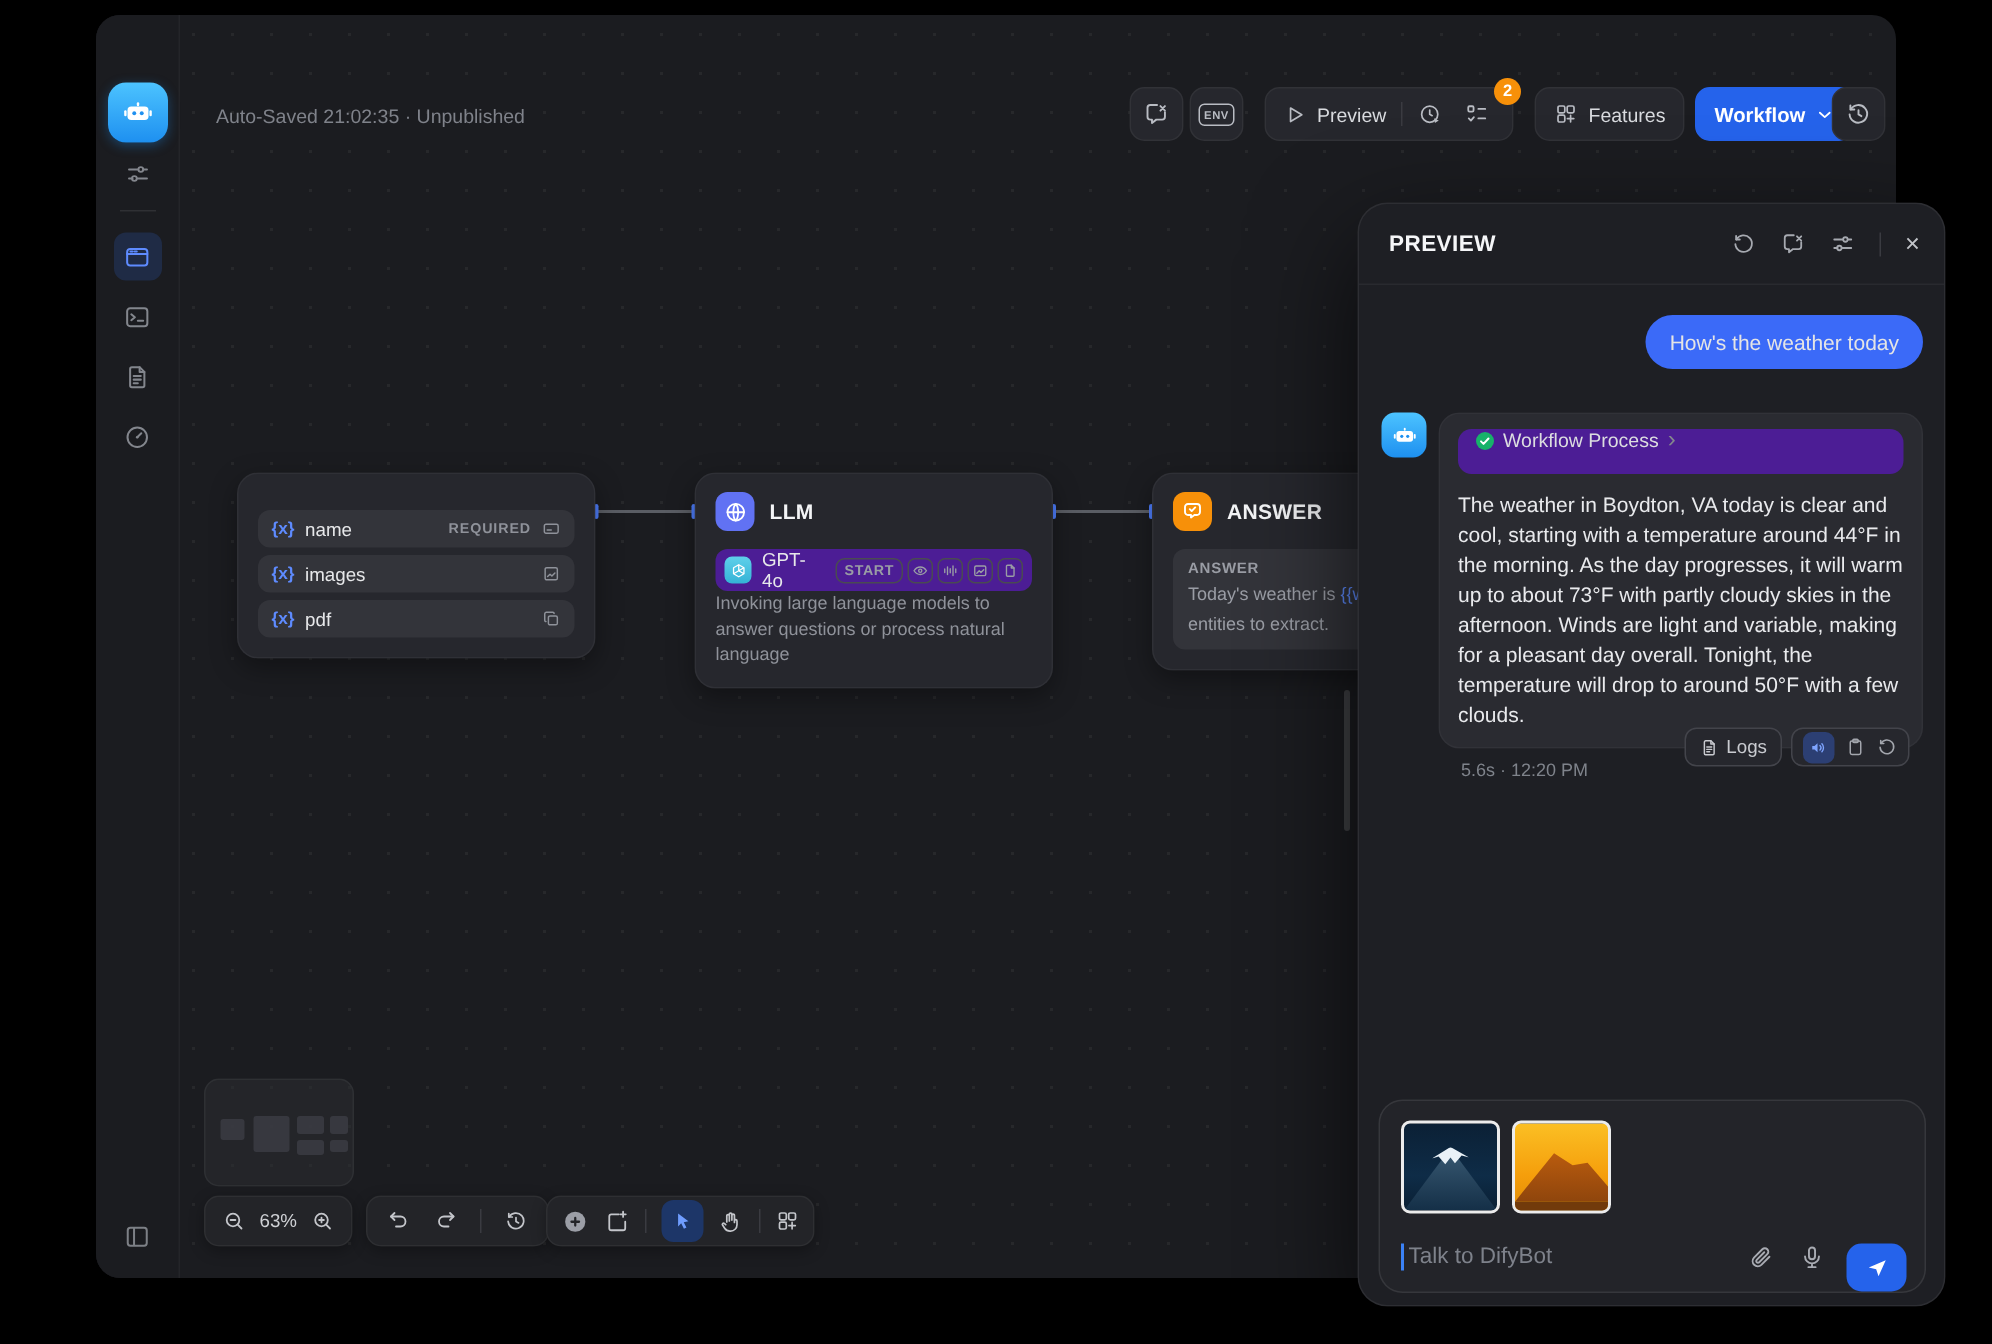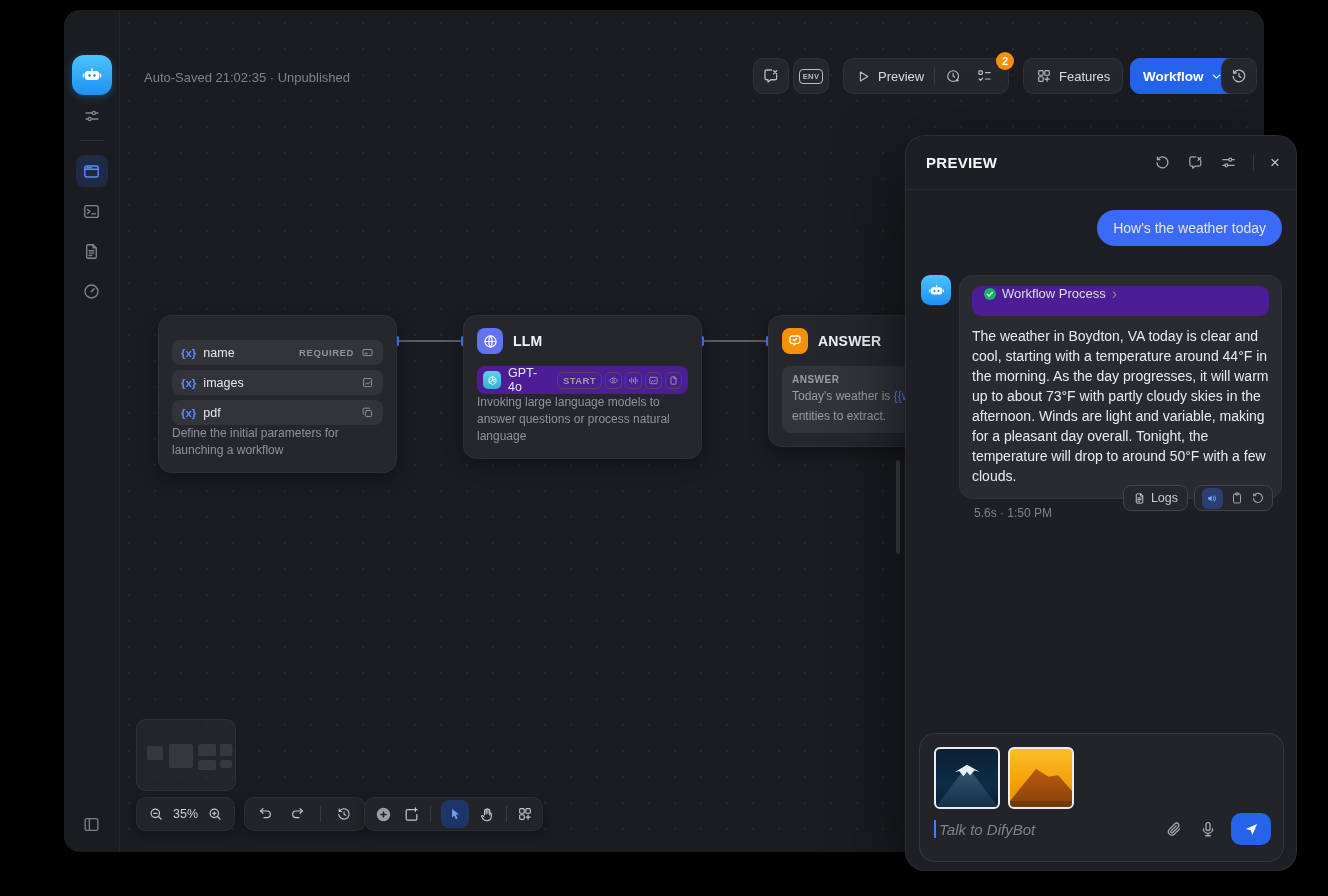--- a/index.html
+++ b/index.html
@@ -129,21 +129,21 @@
   .thumb1 { background:linear-gradient(180deg,#0b2035 0%,#0e2c47 60%,#0a1f33 100%); }
   .thumb1::before { content:""; position:absolute; left:0; right:0; bottom:0; height:72%;
     background:linear-gradient(180deg,#3a5b74,#142f47); clip-path:polygon(50% 0,100% 100%,0 100%); }
   .thumb1::after { content:""; position:absolute; left:30%; top:27%; width:40%; height:22%; background:#e9f1f7;
     clip-path:polygon(50% 0,100% 55%,80% 45%,62% 85%,50% 55%,36% 90%,18% 50%,0 60%); }
   .thumb2 { background:linear-gradient(180deg,#fbbf24 0%,#f59e0b 60%,#e08c07 100%); }
   .thumb2::before { content:""; position:absolute; left:0; right:0; bottom:10%; height:68%;
     background:linear-gradient(180deg,#c2600f,#8f450c);
     clip-path:polygon(0 100%,10% 80%,42% 18%,62% 38%,78% 34%,100% 74%,100% 100%); }
   .thumb2::after { content:""; position:absolute; left:0; right:0; bottom:0; height:11%; background:#713a0b; }
-  .input-row { position:absolute; left:14px; right:12px; bottom:16px; display:flex; align-items:center;font-style:italic; }
+  .input-row { position:absolute; left:14px; right:12px; bottom:0; display:flex; align-items:flex-start; }
   .caret { width:2px; height:18px; background:#3b82f6; margin-right:3px; }
   .placeholder { font-size:15px; color:#7e828b; }
   .in-icons { margin-left:auto; display:flex; align-items:center; gap:16px; color:#a8abb2; }
   .send-btn { width:40px; height:32px; border-radius:10px; background:#2563eb; display:grid;
     place-items:center; margin-left:14px; }
 
   svg { display:block; }
 </style>
 </head>
 <body>
@@ -297,21 +297,20 @@
       <div class="vrow">
         <span class="vtok">{x}</span>
         <span>pdf</span>
         <span class="vright">
           <svg viewBox="0 0 24 24" width="13" height="13" fill="none" stroke="currentColor" stroke-width="1.8" stroke-linecap="round" stroke-linejoin="round">
               <rect x="8.5" y="8.5" width="11" height="11" rx="2"></rect>
               <path d="M5.5 15.5A1.5 1.5 0 0 1 4 14V6a2 2 0 0 1 2-2h8a1.5 1.5 0 0 1 1.5 1.5"></path>
             </svg>
         </span>
       </div>
-      <div class="ndesc">Define the initial parameters for launching a workflow</div>
     </div>
 
     <div class="node" style="left:399px; top:305px;">
       <div class="ntitle">
         <span class="nic llm">
           <svg viewBox="0 0 24 24" width="17" height="17" fill="none" stroke="#fff" stroke-width="1.7" stroke-linecap="round">
               <circle cx="12" cy="12" r="7.8"></circle>
               <path d="M4.2 12h15.6"></path>
               <path d="M12 4.2c3 2.6 3 13 0 15.6M12 4.2c-3 2.6-3 13 0 15.6"></path>
             </svg>
@@ -382,21 +381,21 @@
       <div class="mm" style="left:83px; top:40px; width:12px; height:8px;"></div>
     </div>
 
     <div class="tgroup" style="left:72px; padding:0 11px; gap:9px;">
       <span class="tico">
         <svg viewBox="0 0 24 24" width="16" height="16" fill="none" stroke="currentColor" stroke-width="1.8" stroke-linecap="round">
             <circle cx="11" cy="11" r="6.3"></circle>
             <path d="M15.7 15.7 19.5 19.5M8.6 11h4.8"></path>
           </svg>
       </span>
-      <span class="zoomlbl">35%</span>
+      <span class="zoomlbl">63%</span>
       <span class="tico">
         <svg viewBox="0 0 24 24" width="16" height="16" fill="none" stroke="currentColor" stroke-width="1.8" stroke-linecap="round">
             <circle cx="11" cy="11" r="6.3"></circle>
             <path d="M15.7 15.7 19.5 19.5M8.6 11h4.8M11 8.6v4.8"></path>
           </svg>
       </span>
     </div>
 
     <div class="tgroup" style="left:180px; padding:0 13px; gap:15px;">
       <span class="tico">
@@ -537,21 +536,21 @@
               <span>
                 <svg viewBox="0 0 24 24" width="14" height="14" fill="none" stroke="currentColor" stroke-width="1.8" stroke-linecap="round" stroke-linejoin="round">
                     <path d="M4.8 4.5V8h3.5"></path>
                     <path d="M5.1 8a7.8 7.8 0 1 1-1 4.4"></path>
                   </svg>
               </span>
             </span>
           </div>
         </div>
       </div>
-      <div class="msg-meta">5.6s · 1:50 PM</div>
+      <div class="msg-meta">5.6s · 12:20 PM</div>
     </div>
 
     <div class="input-box">
       <div class="thumbs">
         <span class="thumb thumb1"></span>
         <span class="thumb thumb2"></span>
       </div>
       <div class="input-row">
         <span class="caret"></span>
         <span class="placeholder">Talk to DifyBot</span>

